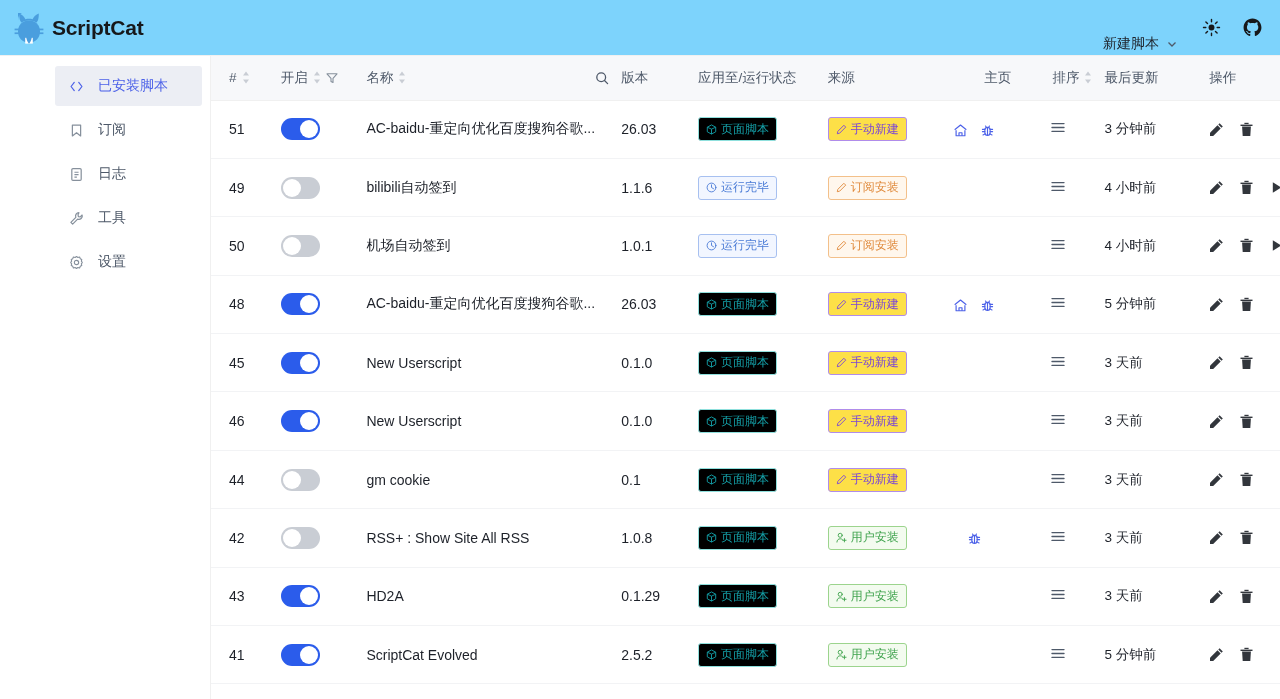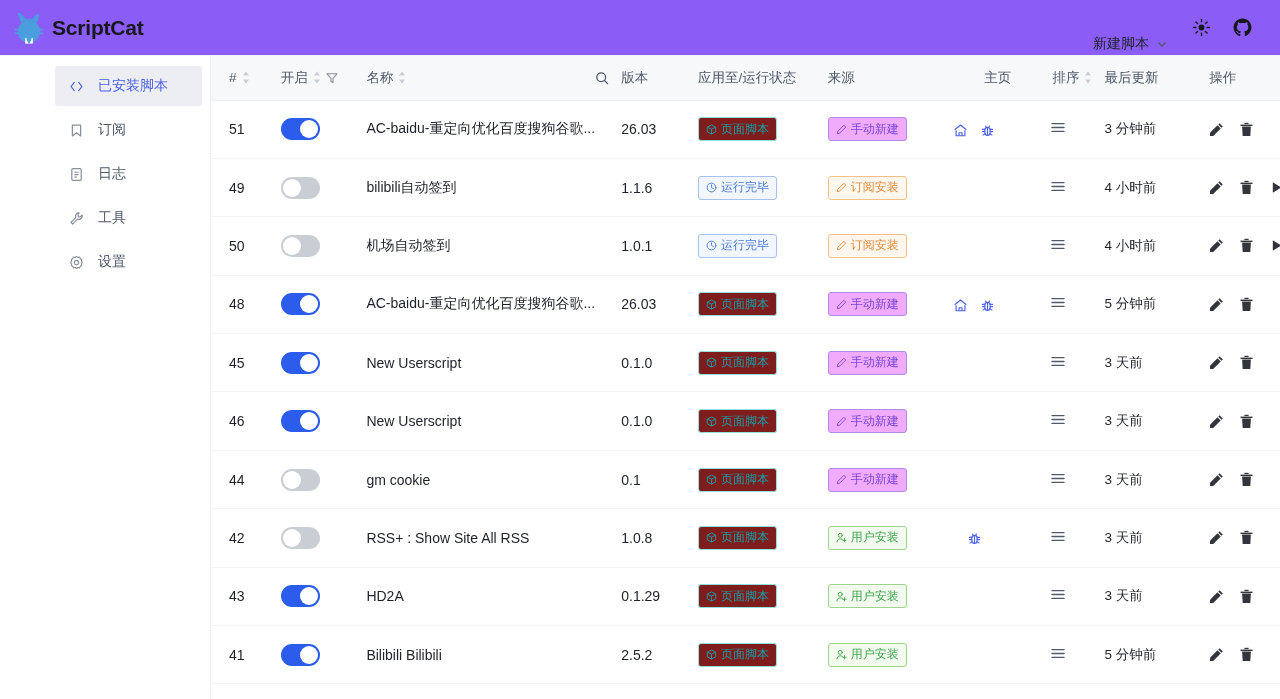--- a/index.html
+++ b/index.html
@@ -10,22 +10,22 @@
     font-family: "Liberation Sans", "DejaVu Sans", sans-serif;
     color: #1d2129;
     -webkit-font-smoothing: antialiased;
   }
   .app { width: 1280px; height: 699px; display: flex; flex-direction: column; }
 
   
   .header {
     height: 56px; flex: 0 0 56px;
     display: flex; align-items: center;
-    padding: 0 28px 0 14px;
-    background: #8b5cf6;
+    padding: 0 18px 0 14px;
+    background: #7dd3fc;
     border-bottom: 1px solid #f0f0f0;
   }
   .brand { display: flex; align-items: center; gap: 8px; }
   .brand-logo { width: 30px; height: 32px; display: block; }
   .brand-name { font-size: 21px; font-weight: 700; letter-spacing: -0.2px; color: #17181a; }
   .header-spacer { flex: 1 1 auto; }
   .header-right { display: flex; align-items: center; gap: 22px; }
   .newscript-btn {
     display: flex; align-items: center; gap: 7px;
     font-size: 14px; color: #1d2129; cursor: pointer;
@@ -116,23 +116,23 @@
   .name-cell { font-size: 14px; color: #1d2129; overflow: hidden; text-overflow: ellipsis; }
 
   
   .tag {
     display: inline-flex; align-items: center; gap: 4px;
     height: 24px; padding: 0 7px;
     border-radius: 3px; font-size: 12px;
     border: 1px solid transparent; white-space: nowrap;
   }
   .tag .tic { width: 11px; height: 11px; display:block; flex:0 0 11px; }
-  .tag.cyan   { color:#14a0a8; background:#7f1d1d; border-color:#8fe0dd; }
+  .tag.cyan   { color:#14a0a8; background:#000000; border-color:#8fe0dd; }
   .tag.blue   { color:#4a7bd6; background:#f2f6ff; border-color:#a7c0f0; }
-  .tag.purple { color:#7b46d6; background:#f0abfc; border-color:#b08cea; }
+  .tag.purple { color:#7b46d6; background:#fde047; border-color:#b08cea; }
   .tag.orange { color:#e08a3c; background:#fff7ed; border-color:#f3c08a; }
   .tag.green  { color:#3fa34d; background:#f3fbef; border-color:#9cd48d; }
 
   .hicon-blue { width: 15px; height: 15px; display: inline-block; color: #4c61e8; cursor: pointer; margin: 0 6px; vertical-align: middle; }
   .drag-ic { width: 16px; height: 13px; display:inline-block; color:#4e5969; cursor:grab; }
   .upd-text { font-size: 13.5px; color:#1d2129; }
   .act-ic { width: 15px; height: 15px; display:inline-block; color:#32363c; cursor:pointer; margin-right: 15px; vertical-align: middle; }
   .act-ic:last-child { margin-right: 0; }
   .acts { display:flex; align-items:center; padding-left: 6px; }
 </style>
@@ -718,21 +718,21 @@
                       <path d="M1.5 2.6 h12 v1.4 h-12 Z"></path>
                       <path d="M3.1 4.6 h8.8 l-0.6 9.3 h-7.6 Z M5.6 6.3 h0.9 v5.9 h-0.9 Z M8.5 6.3 h0.9 v5.9 h-0.9 Z"></path>
                     </svg></span>
                 </div>
               </td>
             </tr>
             <tr>
               <td class="c-idx">41</td>
               <td class="c-on"><div class="toggle on"><span class="knob"></span></div></td>
               <td class="c-name">
-                <div class="name-cell">Bilibili Bilibili</div>
+                <div class="name-cell">ScriptCat Evolved</div>
               </td>
               <td class="c-ver">2.5.2</td>
               <td class="c-run"><span class="tag cyan">
                   <span class="tic"><svg viewBox="0 0 12 12" fill="none" stroke="currentColor" stroke-width="1" stroke-linejoin="round">
                       <path d="M6 1 L10.6 3.5 L10.6 8.5 L6 11 L1.4 8.5 L1.4 3.5 Z"></path>
                       <path d="M6 5.6 L6 11 M6 5.6 L10.6 3.5 M6 5.6 L1.4 3.5"></path>
                     </svg></span>
                   <span>页面脚本</span>
                 </span></td>
               <td class="c-src"><span class="tag green">

